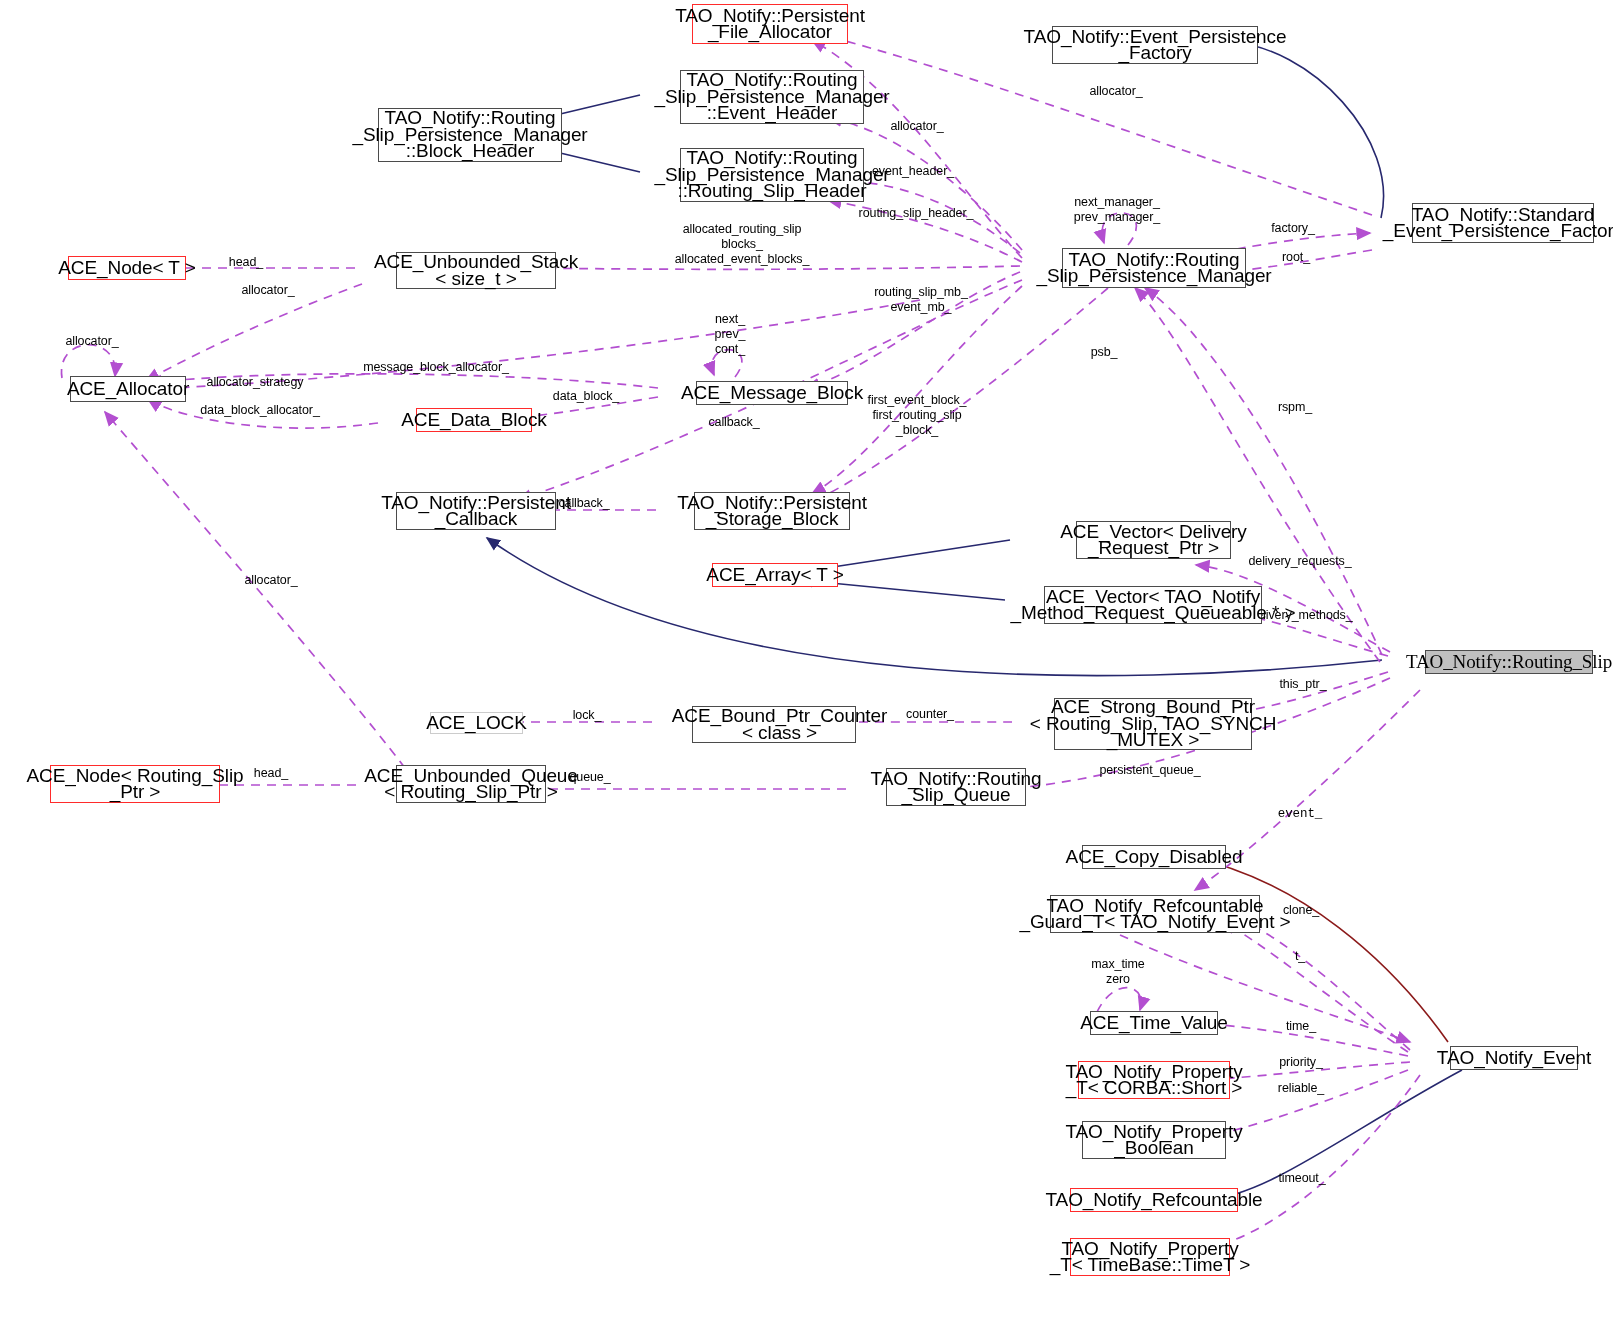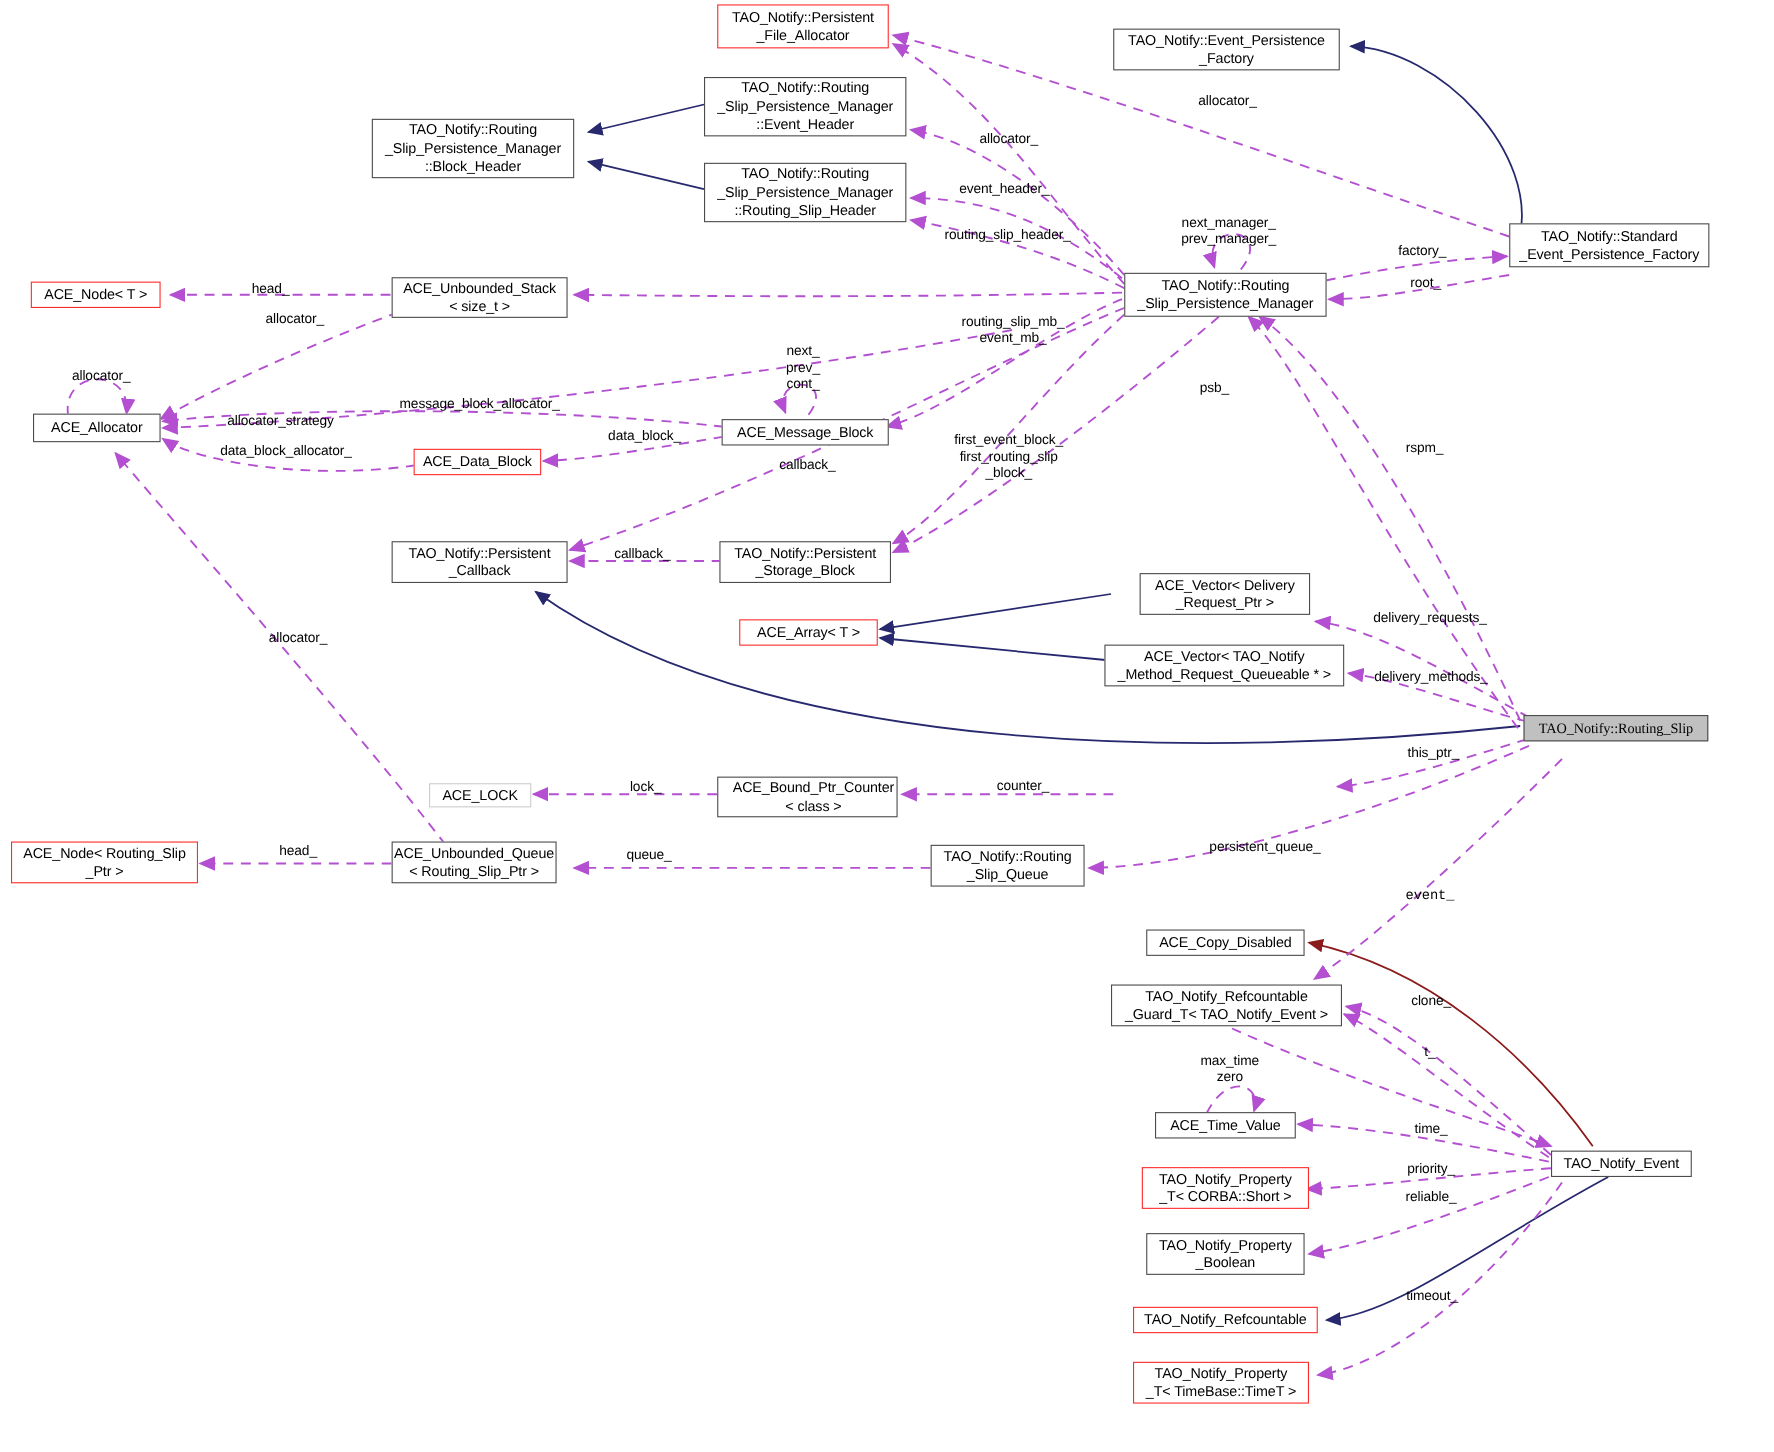--- a/index.html
+++ b/index.html
@@ -13,25 +13,26 @@
   svg#edges{position:absolute;left:0;top:0;width:1613px;height:1320px;overflow:visible;}
 
   .node{
     position:absolute;
     box-sizing:border-box;
     display:flex;align-items:center;justify-content:center;
     text-align:center;
     background:#ffffff;
     border:1px solid #3c3c3c;
     color:#000000;
-    font-size:13px;
+    font-size:19px;
     line-height:16.5px;
     letter-spacing:-0.1px;
     white-space:pre;
     z-index:3;
+    margin-left:40px;
   }
   .node.dark{border:1.6px solid #4b4b4b;}
   .node.red{border:1.6px solid #ff2b2b;}
   .node.gray-fill{background:#c0c0c0;border:1.6px solid #4b4b4b;}
   .node.light{border:1.2px solid #cccccc;}
 
   .elabel{
     position:absolute;
     color:#000000;
     font-size:12.5px;
@@ -211,20 +212,23 @@
   <div class="node dark" style="left:1004px;top:586px;width:218px;height:38px;">ACE_Vector&lt; TAO_Notify
 _Method_Request_Queueable * &gt;</div>
 
   <div class="node gray-fill" style="left:1385px;top:650px;width:168px;height:24px;font-family:Liberation Serif, serif;">TAO_Notify::Routing_Slip</div>
 
   <div class="node light" style="left:390px;top:712px;width:93px;height:22px;">ACE_LOCK</div>
 
   <div class="node dark" style="left:652px;top:706px;width:164px;height:37px;padding-left:11px;">ACE_Bound_Ptr_Counter
 &lt; class &gt;</div>
 
+  <div class="node dark" style="left:1014px;top:698px;width:198px;height:52px;">ACE_Strong_Bound_Ptr
+&lt; Routing_Slip, TAO_SYNCH
+_MUTEX &gt;</div>
 
   <div class="node red" style="left:10px;top:765px;width:170px;height:38px;">ACE_Node&lt; Routing_Slip
 _Ptr &gt;</div>
 
   <div class="node dark" style="left:356px;top:765px;width:150px;height:38px;">ACE_Unbounded_Queue
 &lt; Routing_Slip_Ptr &gt;</div>
 
   <div class="node dark" style="left:846px;top:768px;width:140px;height:38px;">TAO_Notify::Routing
 _Slip_Queue</div>
 
@@ -256,20 +260,23 @@
 
   <div class="elabel" style="left:850px;top:206px;width:132px;">routing_slip_header_</div>
 
   <div class="elabel" style="left:1058px;top:195px;width:118px;">next_manager_
 prev_manager_</div>
 
   <div class="elabel" style="left:1262px;top:221px;width:62px;">factory_</div>
 
   <div class="elabel" style="left:1272px;top:250px;width:48px;">root_</div>
 
+  <div class="elabel" style="left:620px;top:222px;width:244px;">allocated_routing_slip
+blocks_
+allocated_event_blocks_</div>
 
   <div class="elabel" style="left:216px;top:255px;width:60px;">head_</div>
 
   <div class="elabel" style="left:225px;top:283px;width:86px;">allocator_</div>
 
   <div class="elabel" style="left:47px;top:334px;width:90px;">allocator_</div>
 
   <div class="elabel" style="left:856px;top:285px;width:130px;">routing_slip_mb_
 event_mb_</div>
 

